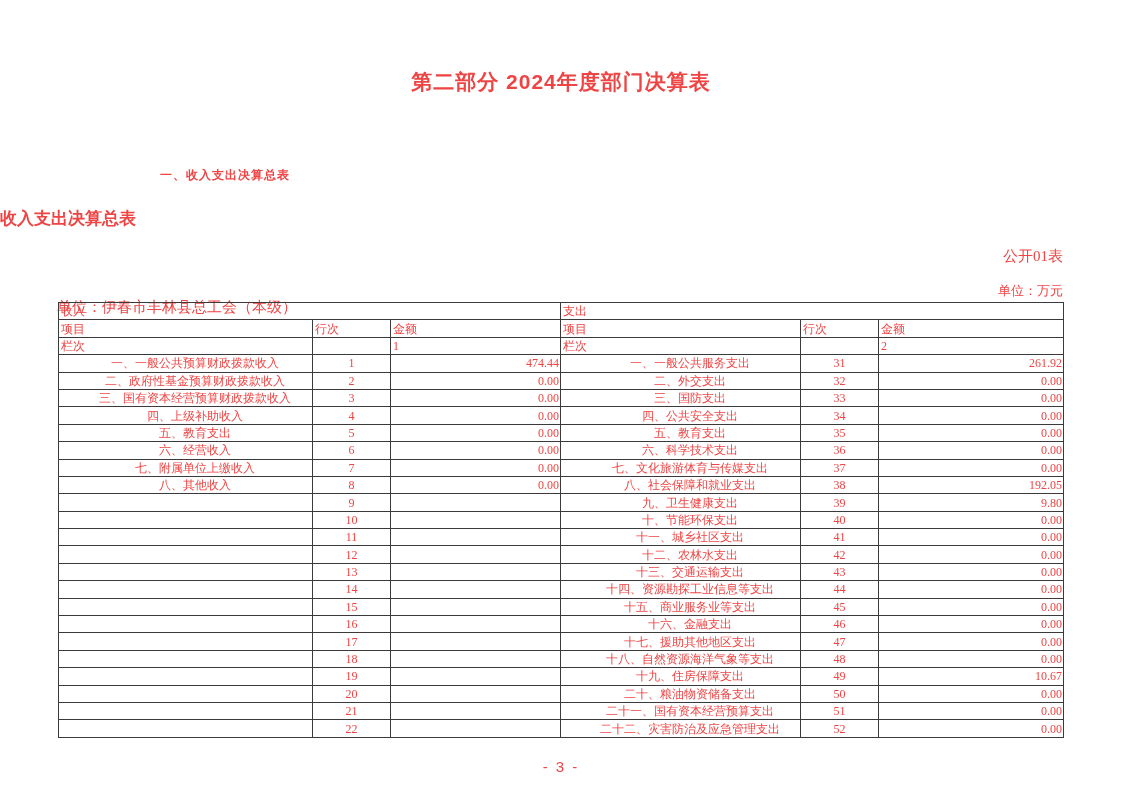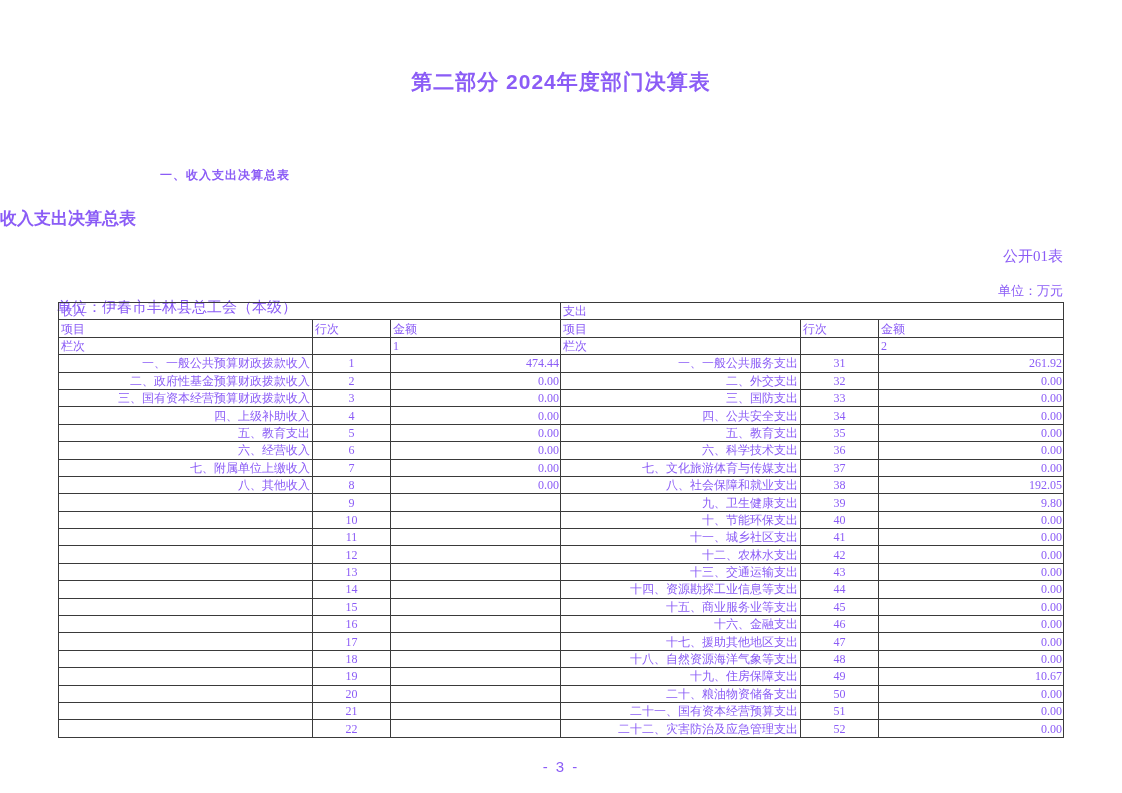--- a/index.html
+++ b/index.html
@@ -7,21 +7,21 @@
     padding: 0;
     background: #ffffff;
   }
   .page {
     position: relative;
     width: 1122px;
     height: 793px;
     background: #ffffff;
     overflow: hidden;
     font-family: "Liberation Serif", serif;
-    color: #8b5cf6;
+    color: #ef4444;
   }
   .main-title {
     position: absolute;
     top: 68px;
     left: 0;
     width: 100%;
     text-align: center;
     font-family: "Liberation Sans", sans-serif;
     font-weight: bold;
     font-size: 21px;
@@ -77,21 +77,21 @@
     font-size: 12px;
     line-height: 1;
     padding: 0 2px;
     white-space: nowrap;
     overflow: hidden;
     height: 15px;
   }
   table.acct td.hdr {
   }
   table.acct td.item {
-    text-align: right;
+    text-align: center;
     padding-left: 21px;
   }
   table.acct td.rownum {
     text-align: center;
   }
   table.acct td.amount {
     text-align: right;
     padding-right: 1px;
   }
   .page-number {

